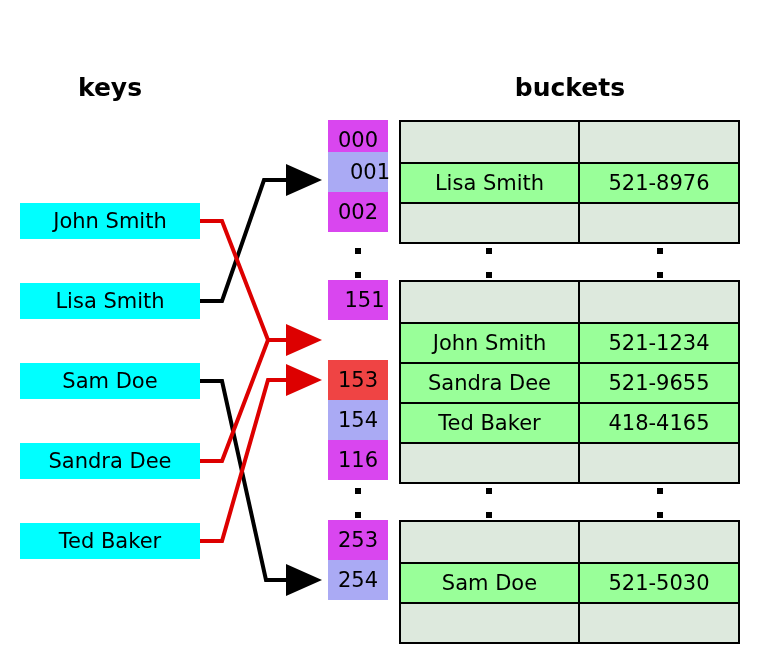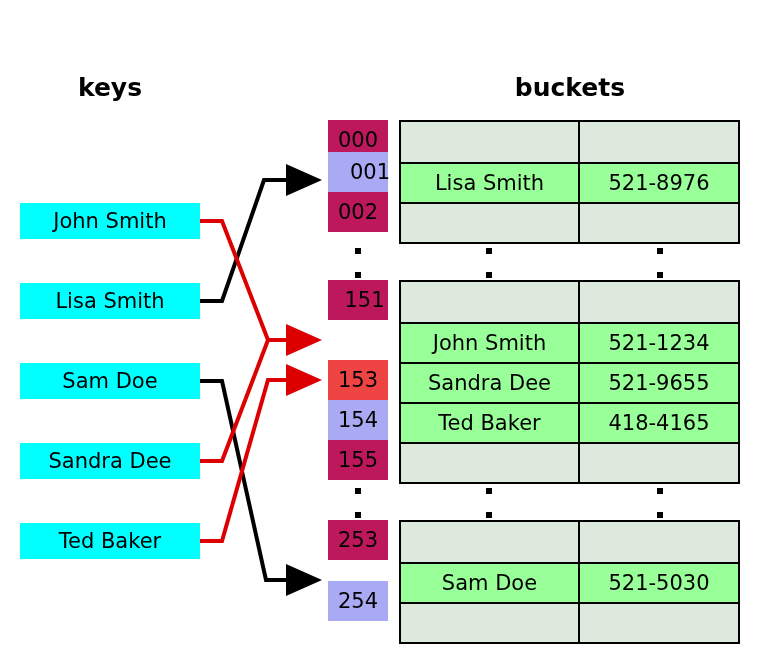--- a/index.html
+++ b/index.html
@@ -49,21 +49,21 @@
   .idx-cell {
     position: absolute;
     left: 328px;
     width: 60px;
     height: 40px;
     display: flex;
     align-items: center;
     justify-content: center;
     font-size: 21px;
     color: #000000;
-    background: #be185d;
+    background: #d946ef;
     box-sizing: border-box;
   }
   .idx-cell.blue { background: #aaaaf4; }
   .idx-cell.red  { background: #ef4444; }
 
   
   .bucket-block {
     position: absolute;
     left: 399px;
     width: 341px;
@@ -133,24 +133,24 @@
   <div class="key-box" style="top:443px;">Sandra Dee</div>
   <div class="key-box" style="top:523px;">Ted Baker</div>
 
   <div class="idx-cell" style="top:120px;">000</div>
   <div class="idx-cell blue" style="top:152px;padding-left:24px;">001</div>
   <div class="idx-cell" style="top:192px;">002</div>
 
   <div class="idx-cell" style="top:280px;padding-left:13px;">151</div>
   <div class="idx-cell red" style="top:360px;">153</div>
   <div class="idx-cell blue" style="top:400px;">154</div>
-  <div class="idx-cell" style="top:440px;">155</div>
+  <div class="idx-cell" style="top:440px;">116</div>
 
   <div class="idx-cell" style="top:520px;">253</div>
-  <div class="idx-cell blue" style="top:581px;">254</div>
+  <div class="idx-cell blue" style="top:560px;">254</div>
 
   <div class="bucket-block" style="top:120px;">
     <div class="bucket-row">
       <div class="cell-name"></div>
       <div class="cell-phone"></div>
     </div>
     <div class="bucket-row filled">
       <div class="cell-name">Lisa Smith</div>
       <div class="cell-phone">521-8976</div>
     </div>

